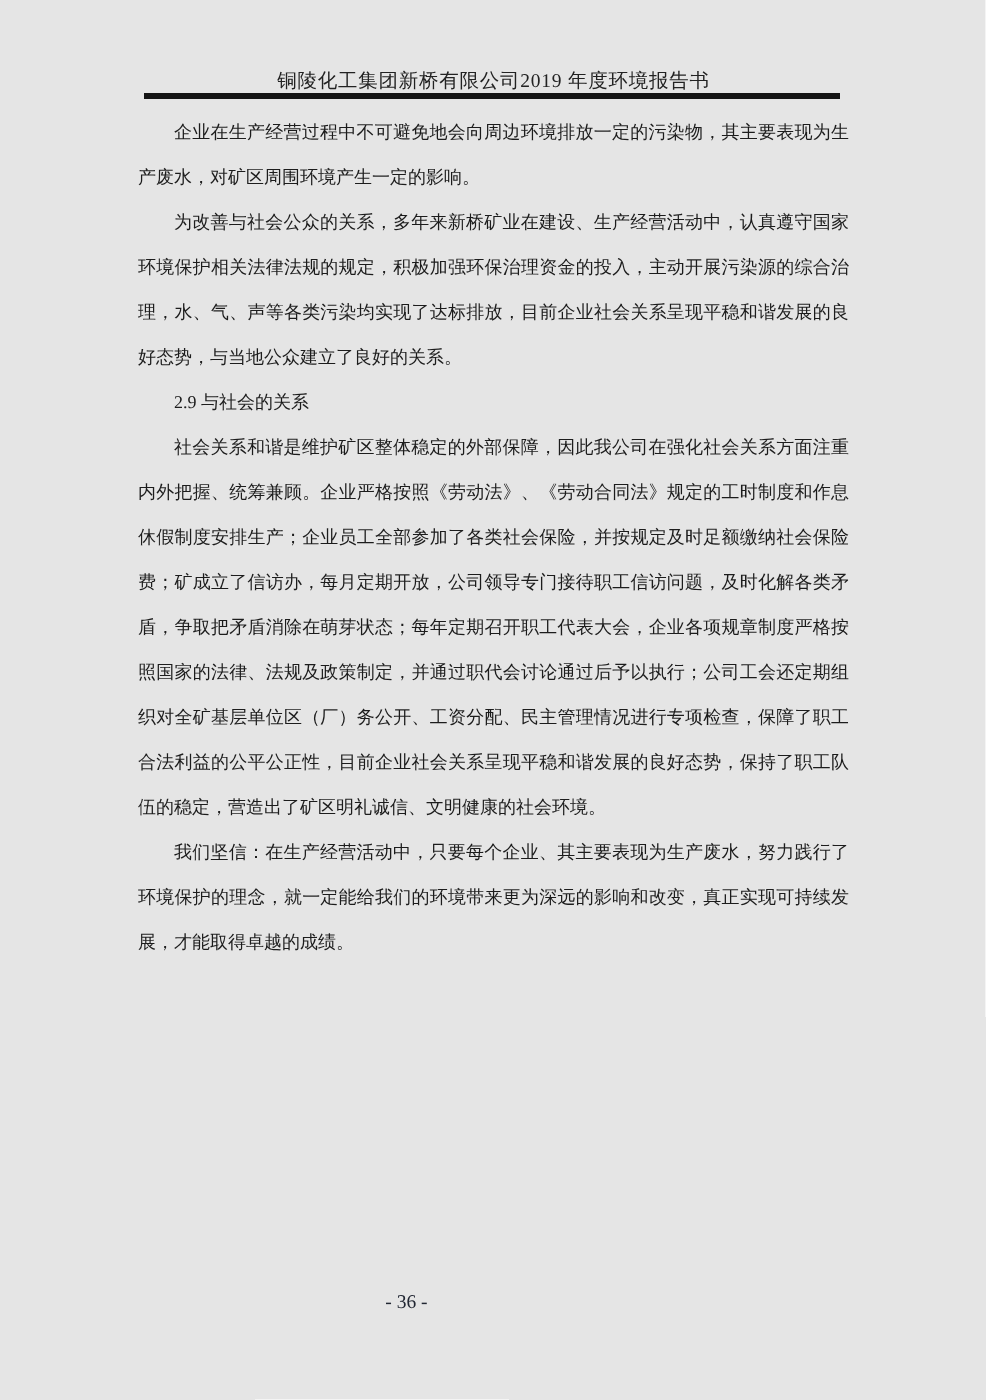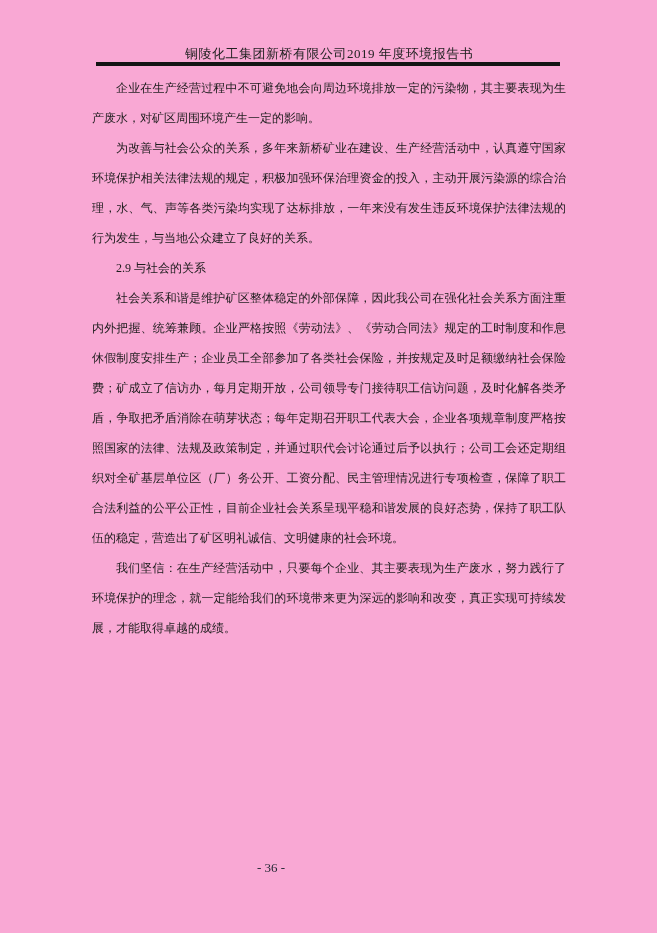--- a/index.html
+++ b/index.html
@@ -5,21 +5,21 @@
   * { box-sizing: border-box; }
   html, body {
     margin: 0;
     padding: 0;
     background: #ffffff;
   }
   .page {
     position: relative;
     width: 657px;
     height: 933px;
-    background: #f9a8d4;
+    background: #e5e5e5;
     font-family: "Liberation Serif", "DejaVu Serif", serif;
     color: #1c1c1c;
     overflow: hidden;
   }
   .doc-header {
     position: absolute;
     top: 45px;
     left: 92px;
     width: 474px;
     text-align: center;
@@ -67,21 +67,21 @@
 <body>
 
 <div class="page">
 
   <div class="doc-header">铜陵化工集团新桥有限公司2019 年度环境报告书</div>
 
   <div class="header-rule"></div>
 
   <div class="doc-body">
     <p>企业在生产经营过程中不可避免地会向周边环境排放一定的污染物，其主要表现为生产废水，对矿区周围环境产生一定的影响。</p>
-    <p>为改善与社会公众的关系，多年来新桥矿业在建设、生产经营活动中，认真遵守国家环境保护相关法律法规的规定，积极加强环保治理资金的投入，主动开展污染源的综合治理，水、气、声等各类污染均实现了达标排放，一年来没有发生违反环境保护法律法规的行为发生，与当地公众建立了良好的关系。</p>
+    <p>为改善与社会公众的关系，多年来新桥矿业在建设、生产经营活动中，认真遵守国家环境保护相关法律法规的规定，积极加强环保治理资金的投入，主动开展污染源的综合治理，水、气、声等各类污染均实现了达标排放，目前企业社会关系呈现平稳和谐发展的良好态势，与当地公众建立了良好的关系。</p>
     <p class="section-heading">2.9 与社会的关系</p>
     <p>社会关系和谐是维护矿区整体稳定的外部保障，因此我公司在强化社会关系方面注重内外把握、统筹兼顾。企业严格按照《劳动法》、《劳动合同法》规定的工时制度和作息休假制度安排生产；企业员工全部参加了各类社会保险，并按规定及时足额缴纳社会保险费；矿成立了信访办，每月定期开放，公司领导专门接待职工信访问题，及时化解各类矛盾，争取把矛盾消除在萌芽状态；每年定期召开职工代表大会，企业各项规章制度严格按照国家的法律、法规及政策制定，并通过职代会讨论通过后予以执行；公司工会还定期组织对全矿基层单位区（厂）务公开、工资分配、民主管理情况进行专项检查，保障了职工合法利益的公平公正性，目前企业社会关系呈现平稳和谐发展的良好态势，保持了职工队伍的稳定，营造出了矿区明礼诚信、文明健康的社会环境。</p>
     <p>我们坚信：在生产经营活动中，只要每个企业、其主要表现为生产废水，努力践行了环境保护的理念，就一定能给我们的环境带来更为深远的影响和改变，真正实现可持续发展，才能取得卓越的成绩。</p>
   </div>
 
   <div class="doc-footer">- 36 -</div>
 
 </div>
 
 </body></html>

